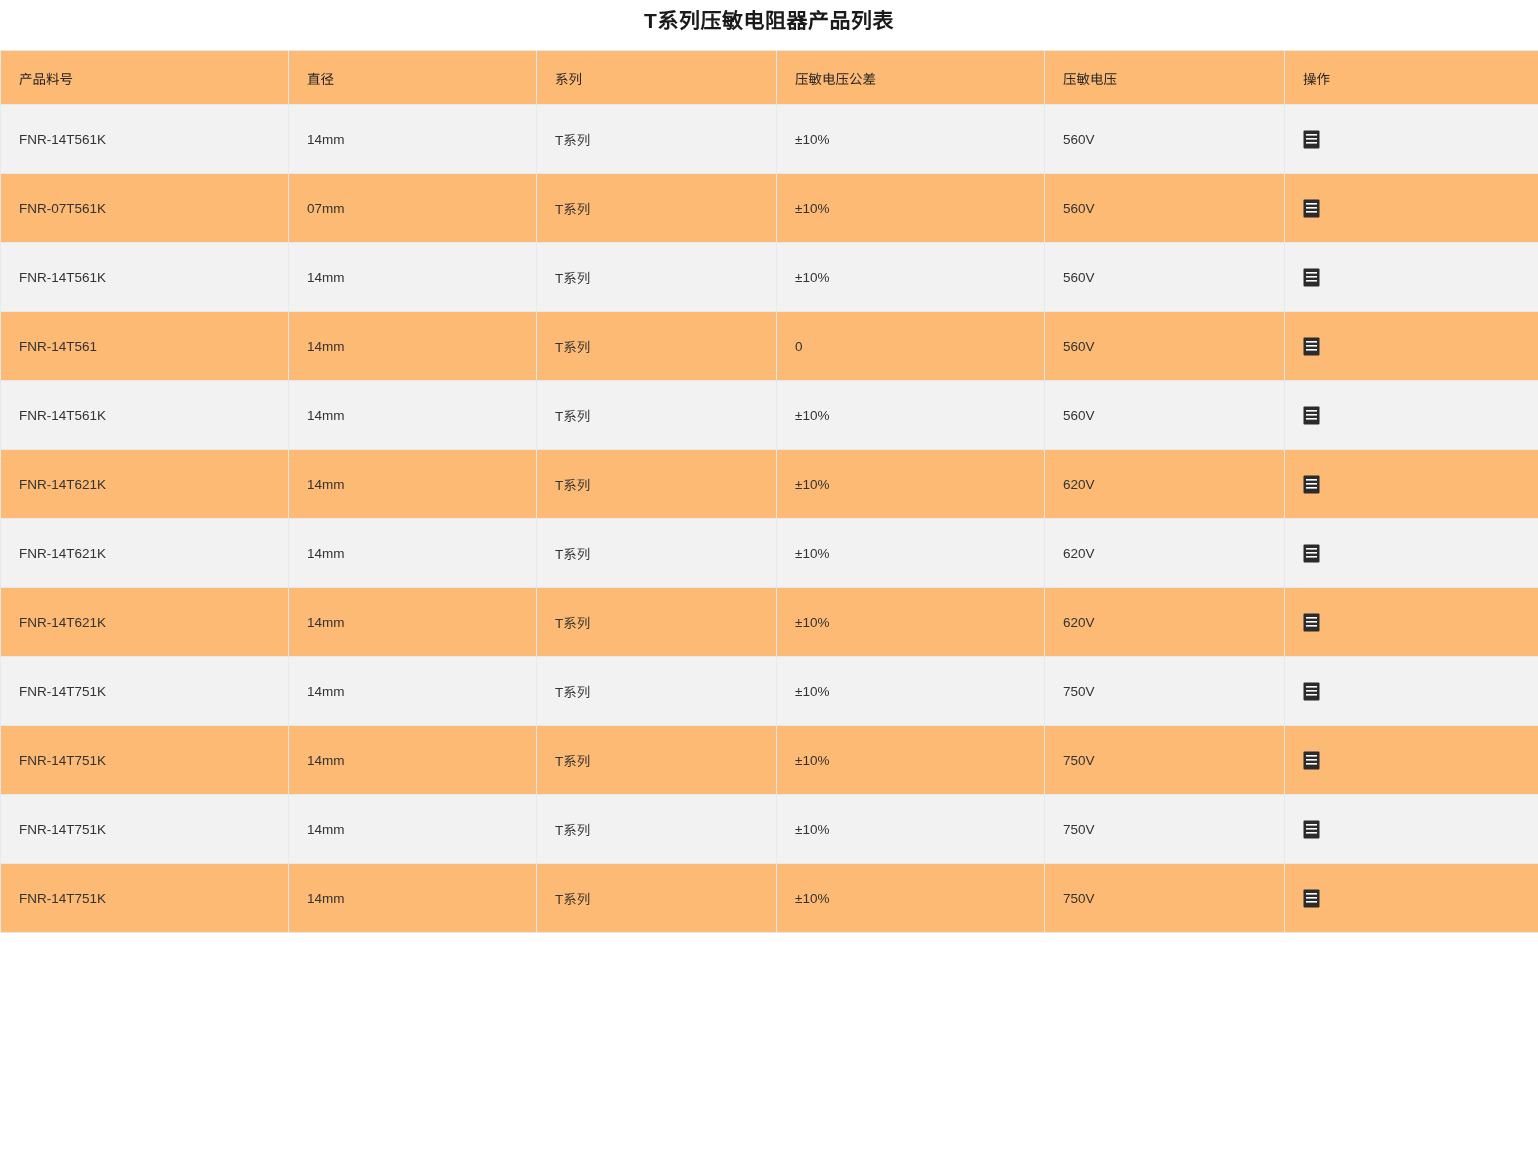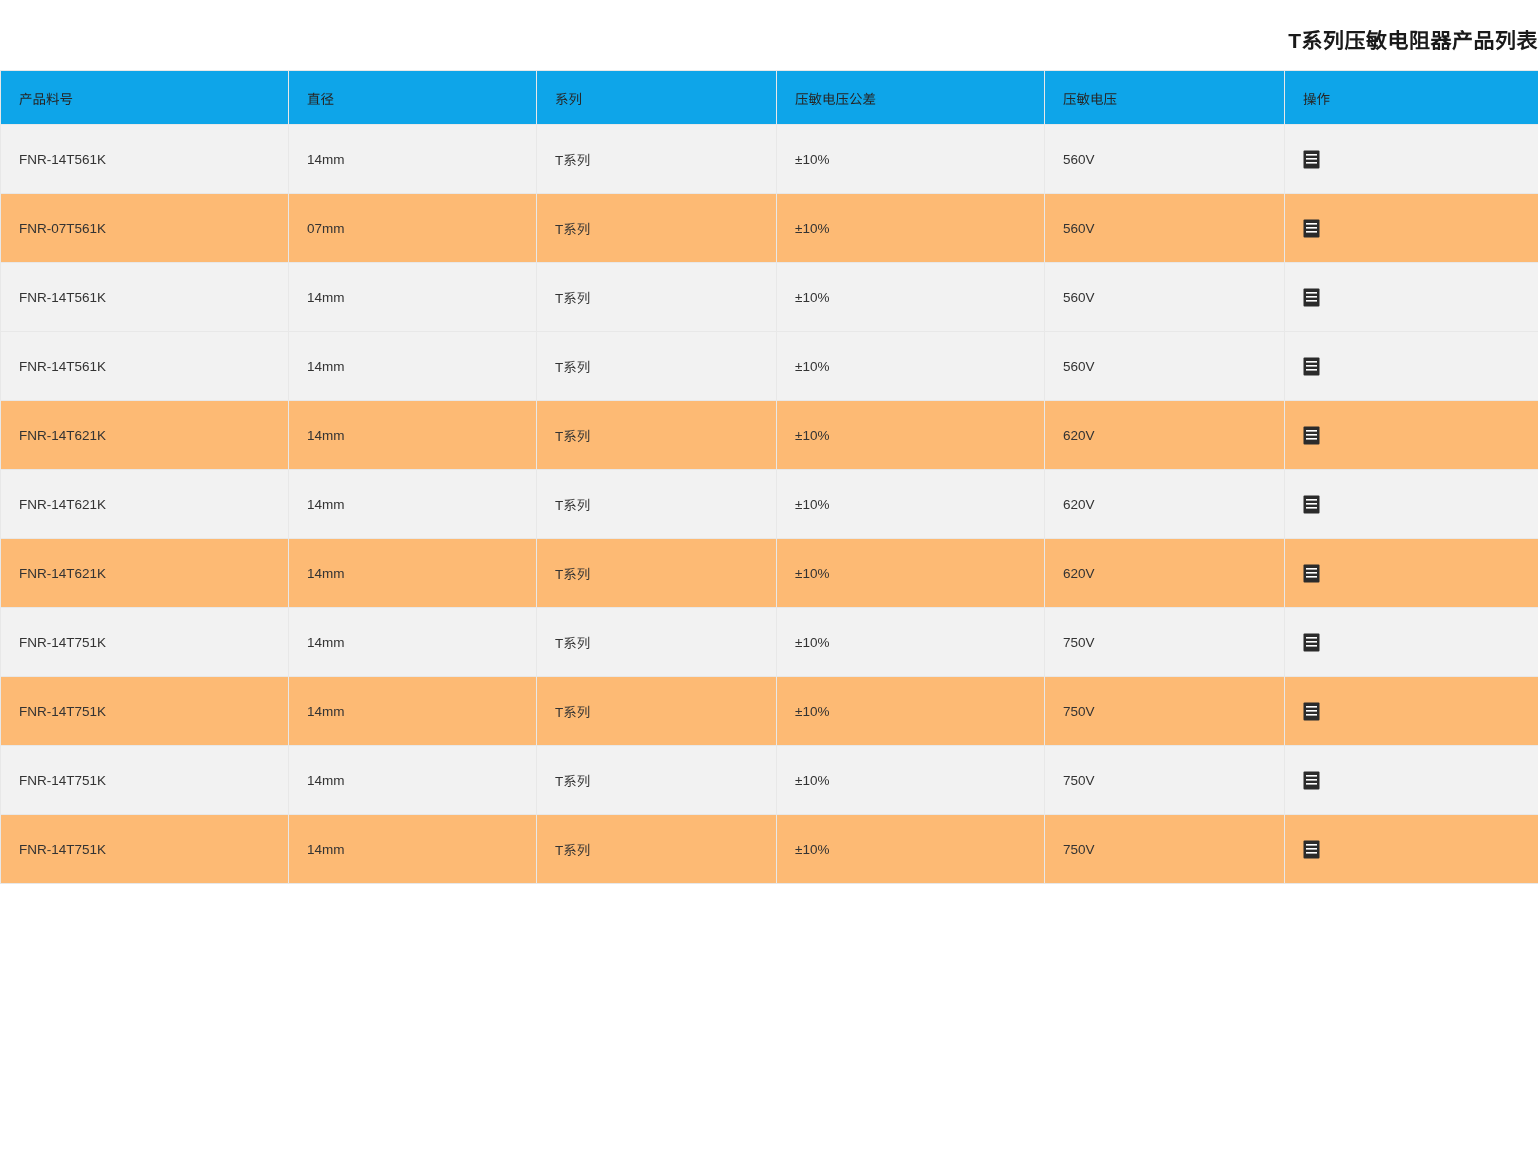--- a/index.html
+++ b/index.html
@@ -9,25 +9,25 @@
     font-family: "Liberation Sans", "DejaVu Sans", sans-serif;
   }
   .page {
     width: 1538px;
     min-height: 1174px;
     box-sizing: border-box;
     background: #ffffff;
     position: relative;
   }
   .page-title {
-    text-align: right;
+    text-align: center;
     font-size: 21px;
     font-weight: bold;
     color: #1a1a1a;
-    padding: 24px 0 16px 0;
+    padding: 4px 0 16px 0;
     margin: 0;
     letter-spacing: 0.5px;
   }
   .table-wrap {
     width: 100%;
     overflow: hidden;
   }
   table.product-table {
     width: 100%;
     border-collapse: collapse;
@@ -44,21 +44,21 @@
 
   thead th {
     text-align: left;
     font-weight: normal;
     color: #262626;
     font-size: 13.5px;
     padding: 8px 18px;
     border-top: 1px solid #e8e8e8;
     border-bottom: 1px solid #e8e8e8;
     border-right: 1px solid #e8e8e8;
-    background: #0ea5e9;
+    background: #fdba74;
     height: 54px;
     box-sizing: border-box;
     vertical-align: middle;
   }
   thead th:first-child {
     border-left: 1px solid #e8e8e8;
   }
   tbody td {
     padding: 0 18px;
     height: 69px;
@@ -154,20 +154,33 @@
             <td>T系列</td>
             <td>±10%</td>
             <td>560V</td>
             <td class="action-cell"><span class="doc-icon"><svg width="17" height="19" viewBox="0 0 17 19" xmlns="http://www.w3.org/2000/svg">
                   <rect x="0.5" y="0.5" width="16" height="18" rx="1" fill="#2b2b2b"></rect>
                   <rect x="3" y="4" width="11" height="1.6" fill="#ffffff"></rect>
                   <rect x="3" y="8" width="11" height="1.6" fill="#ffffff"></rect>
                   <rect x="3" y="12" width="11" height="1.6" fill="#ffffff"></rect>
                 </svg></span></td>
           </tr>
+          <tr class="even">
+            <td>FNR-14T561</td>
+            <td>14mm</td>
+            <td>T系列</td>
+            <td>0</td>
+            <td>560V</td>
+            <td class="action-cell"><span class="doc-icon"><svg width="17" height="19" viewBox="0 0 17 19" xmlns="http://www.w3.org/2000/svg">
+                  <rect x="0.5" y="0.5" width="16" height="18" rx="1" fill="#2b2b2b"></rect>
+                  <rect x="3" y="4" width="11" height="1.6" fill="#ffffff"></rect>
+                  <rect x="3" y="8" width="11" height="1.6" fill="#ffffff"></rect>
+                  <rect x="3" y="12" width="11" height="1.6" fill="#ffffff"></rect>
+                </svg></span></td>
+          </tr>
           <tr class="odd">
             <td>FNR-14T561K</td>
             <td>14mm</td>
             <td>T系列</td>
             <td>±10%</td>
             <td>560V</td>
             <td class="action-cell"><span class="doc-icon"><svg width="17" height="19" viewBox="0 0 17 19" xmlns="http://www.w3.org/2000/svg">
                   <rect x="0.5" y="0.5" width="16" height="18" rx="1" fill="#2b2b2b"></rect>
                   <rect x="3" y="4" width="11" height="1.6" fill="#ffffff"></rect>
                   <rect x="3" y="8" width="11" height="1.6" fill="#ffffff"></rect>

